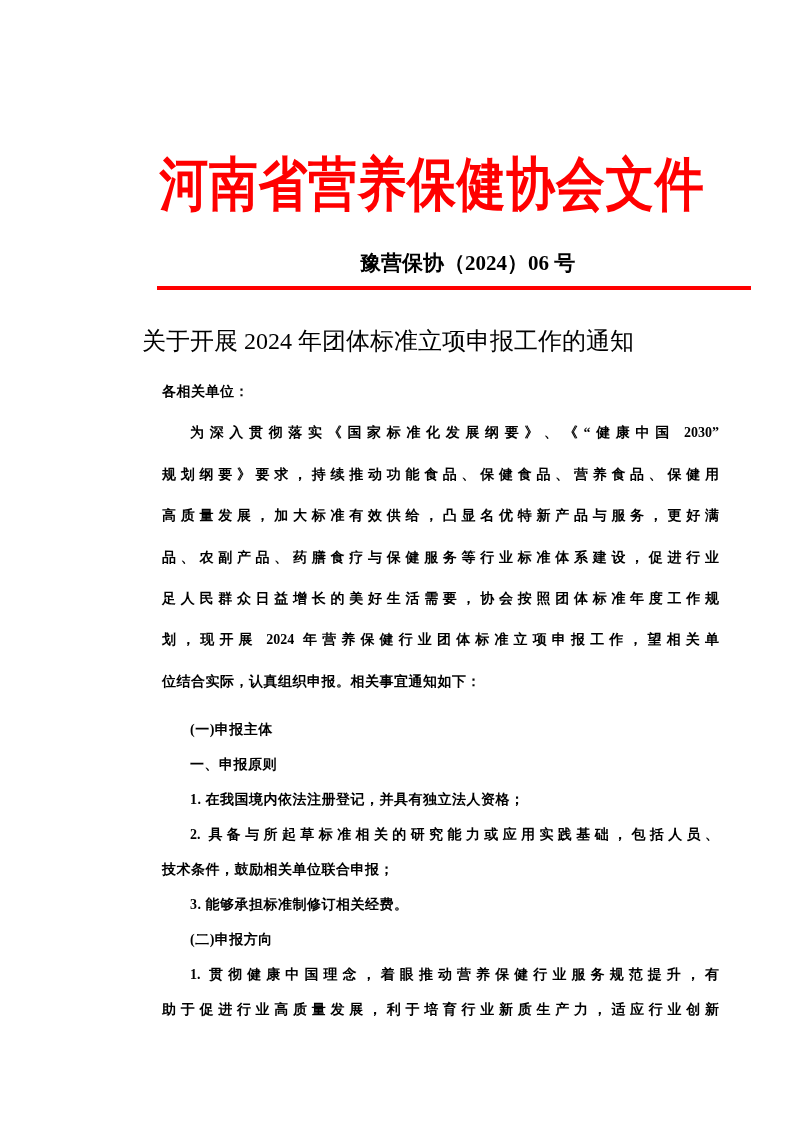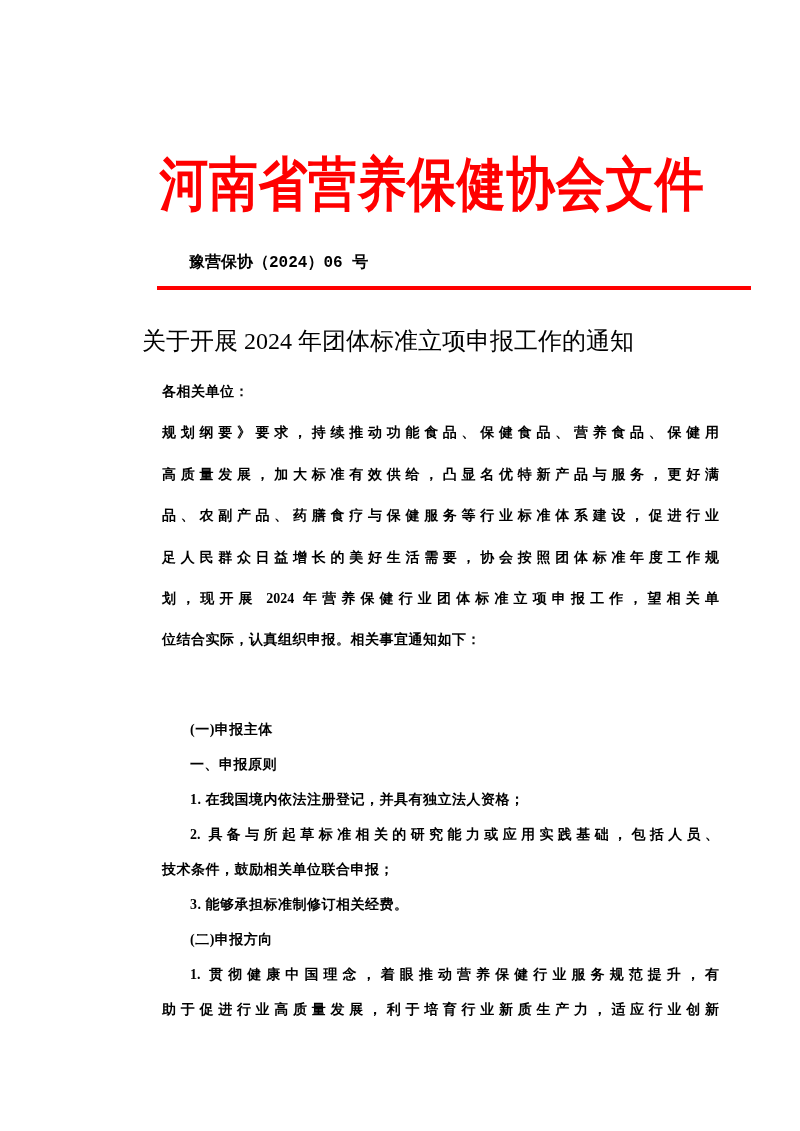--- a/index.html
+++ b/index.html
@@ -31,26 +31,26 @@
     white-space: nowrap;
     transform: translateX(-8px) scaleX(0.84);
     transform-origin: 50% 50%;
     letter-spacing: 1px;
   }
   .doc-number {
     position: absolute;
     top: 248px;
     left: 122px;
     width: 557px;
-    font-size: 16px;
+    text-align: center;
+    font-size: 21px;
     font-weight: bold;
     line-height: 30px;
     transform: translateX(27px);
     white-space: nowrap;
-    font-family: Liberation Mono, monospace;
   }
   .red-line {
     position: absolute;
     top: 286px;
     left: 117px;
     width: 594px;
     height: 4px;
     background: var(--accent-red, #ff0000);
   }
   .doc-title {
@@ -95,20 +95,21 @@
   <div class="header-title">河南省营养保健协会文件</div>
 
   <div class="doc-number">豫营保协（2024）06 号</div>
 
   <div class="red-line"></div>
 
   <h1 class="doc-title">关于开展 2024 年团体标准立项申报工作的通知</h1>
 
   <div class="body-text section-a">
       <div class="body-line">各相关单位：</div>
+      <div class="body-line justify indent">为深入贯彻落实《国家标准化发展纲要》、《“健康中国 2030”</div>
       <div class="body-line justify">规划纲要》要求，持续推动功能食品、保健食品、营养食品、保健用</div>
       <div class="body-line justify">高质量发展，加大标准有效供给，凸显名优特新产品与服务，更好满</div>
       <div class="body-line justify">品、农副产品、药膳食疗与保健服务等行业标准体系建设，促进行业</div>
       <div class="body-line justify">足人民群众日益增长的美好生活需要，协会按照团体标准年度工作规</div>
       <div class="body-line justify">划，现开展 2024 年营养保健行业团体标准立项申报工作，望相关单</div>
       <div class="body-line">位结合实际，认真组织申报。相关事宜通知如下：</div>
     </div>
 
   <div class="body-text section-b">
       <div class="body-line indent">(一)申报主体</div>

